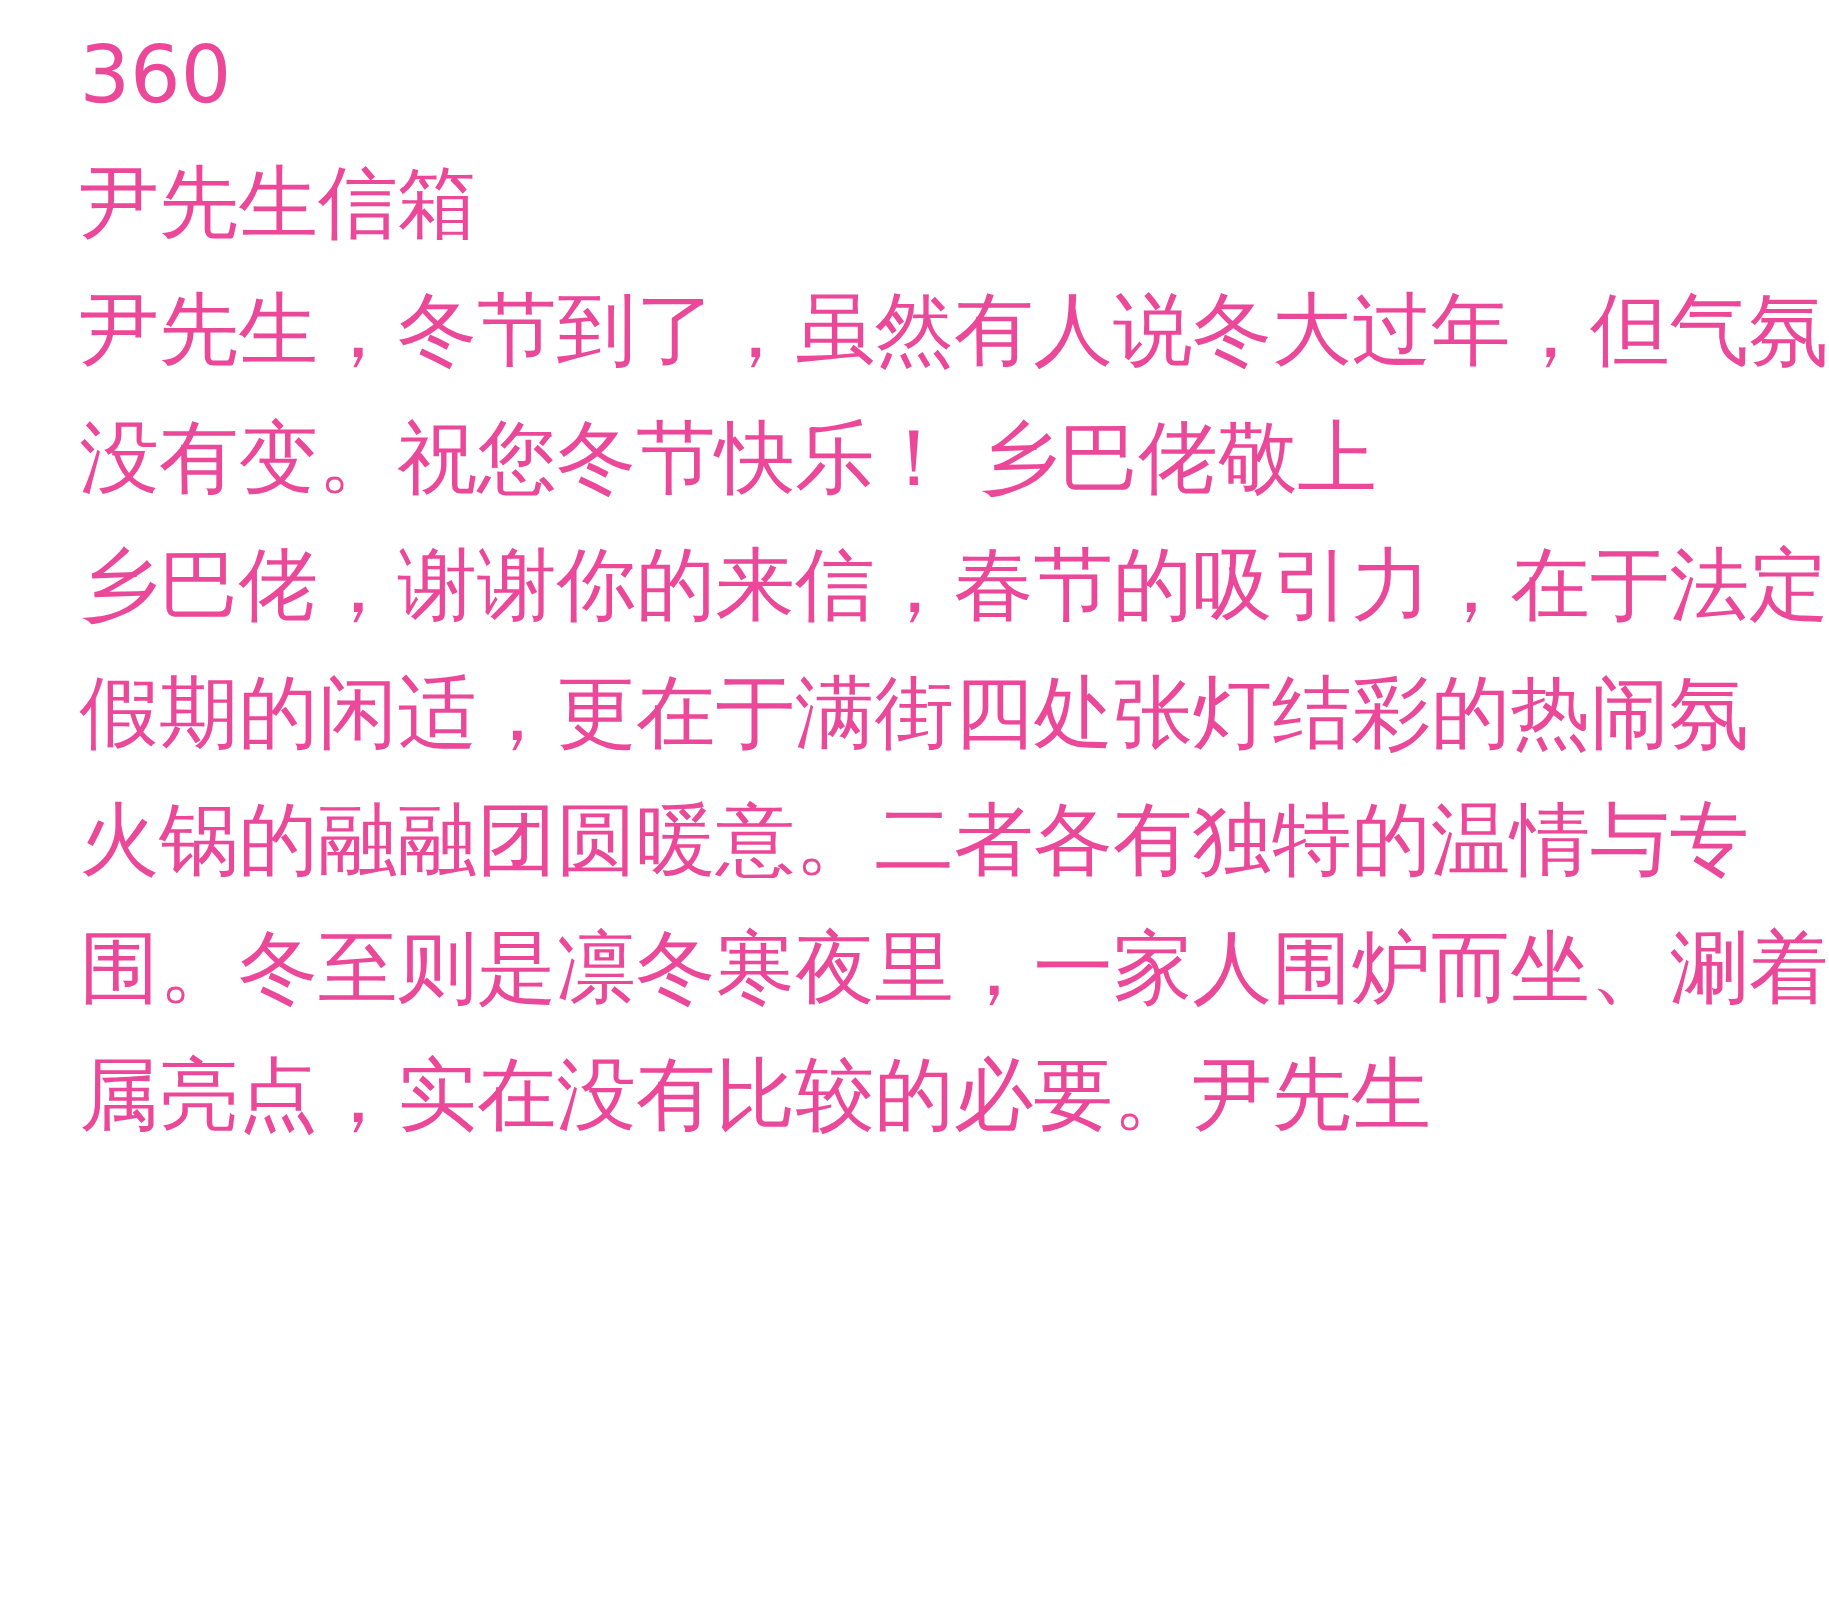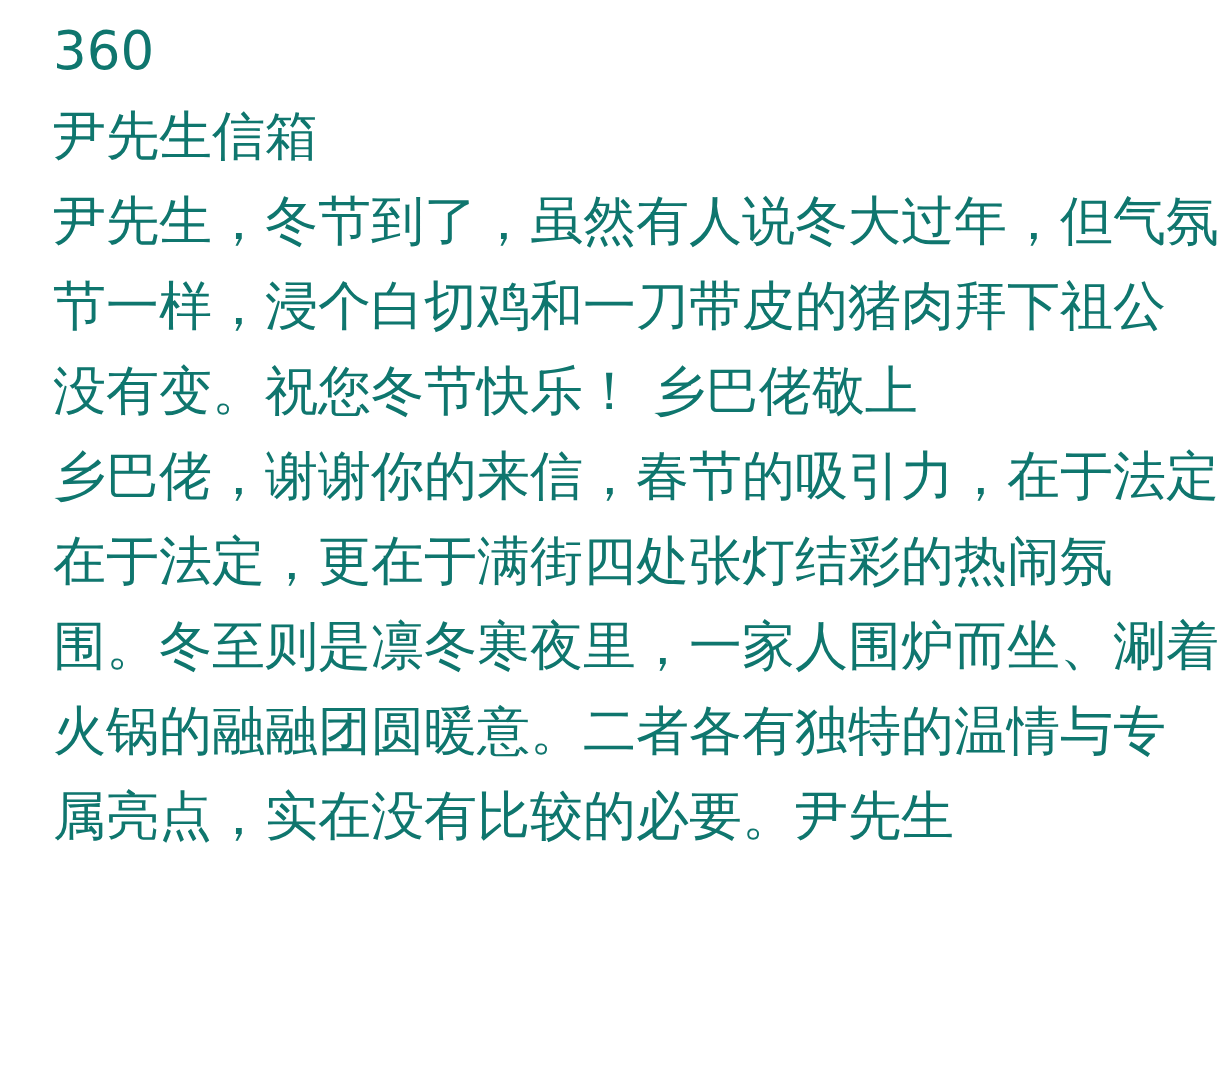--- a/index.html
+++ b/index.html
@@ -14,36 +14,35 @@
   }
   .doc-page {
     box-sizing: border-box;
     width: 1219px;
     height: 1069px;
     padding: 8px 50px 0 53px;
     font-family: "DejaVu Sans", sans-serif;
     font-size: 53px;
     line-height: 85px;
     font-weight: 400;
-    color: #0f766e;
+    color: #ec4899;
     letter-spacing: 0;
   }
   .text-line {
     height: 85px;
     white-space: pre;
     overflow: visible;
   }
 </style>
 </head>
 <body>
 
 <div class="doc-page">
   <div class="text-line">360</div>
   <div class="text-line">尹先生信箱</div>
   <div class="text-line">尹先生，冬节到了，虽然有人说冬大过年，但气氛</div>
-  <div class="text-line">节一样，浸个白切鸡和一刀带皮的猪肉拜下祖公</div>
   <div class="text-line">没有变。祝您冬节快乐！ 乡巴佬敬上</div>
   <div class="text-line">乡巴佬，谢谢你的来信，春节的吸引力，在于法定</div>
-  <div class="text-line">在于法定，更在于满街四处张灯结彩的热闹氛</div>
+  <div class="text-line">假期的闲适，更在于满街四处张灯结彩的热闹氛</div>
+  <div class="text-line">火锅的融融团圆暖意。二者各有独特的温情与专</div>
   <div class="text-line">围。冬至则是凛冬寒夜里，一家人围炉而坐、涮着</div>
-  <div class="text-line">火锅的融融团圆暖意。二者各有独特的温情与专</div>
   <div class="text-line">属亮点，实在没有比较的必要。尹先生</div>
 </div>
 
 </body></html>

